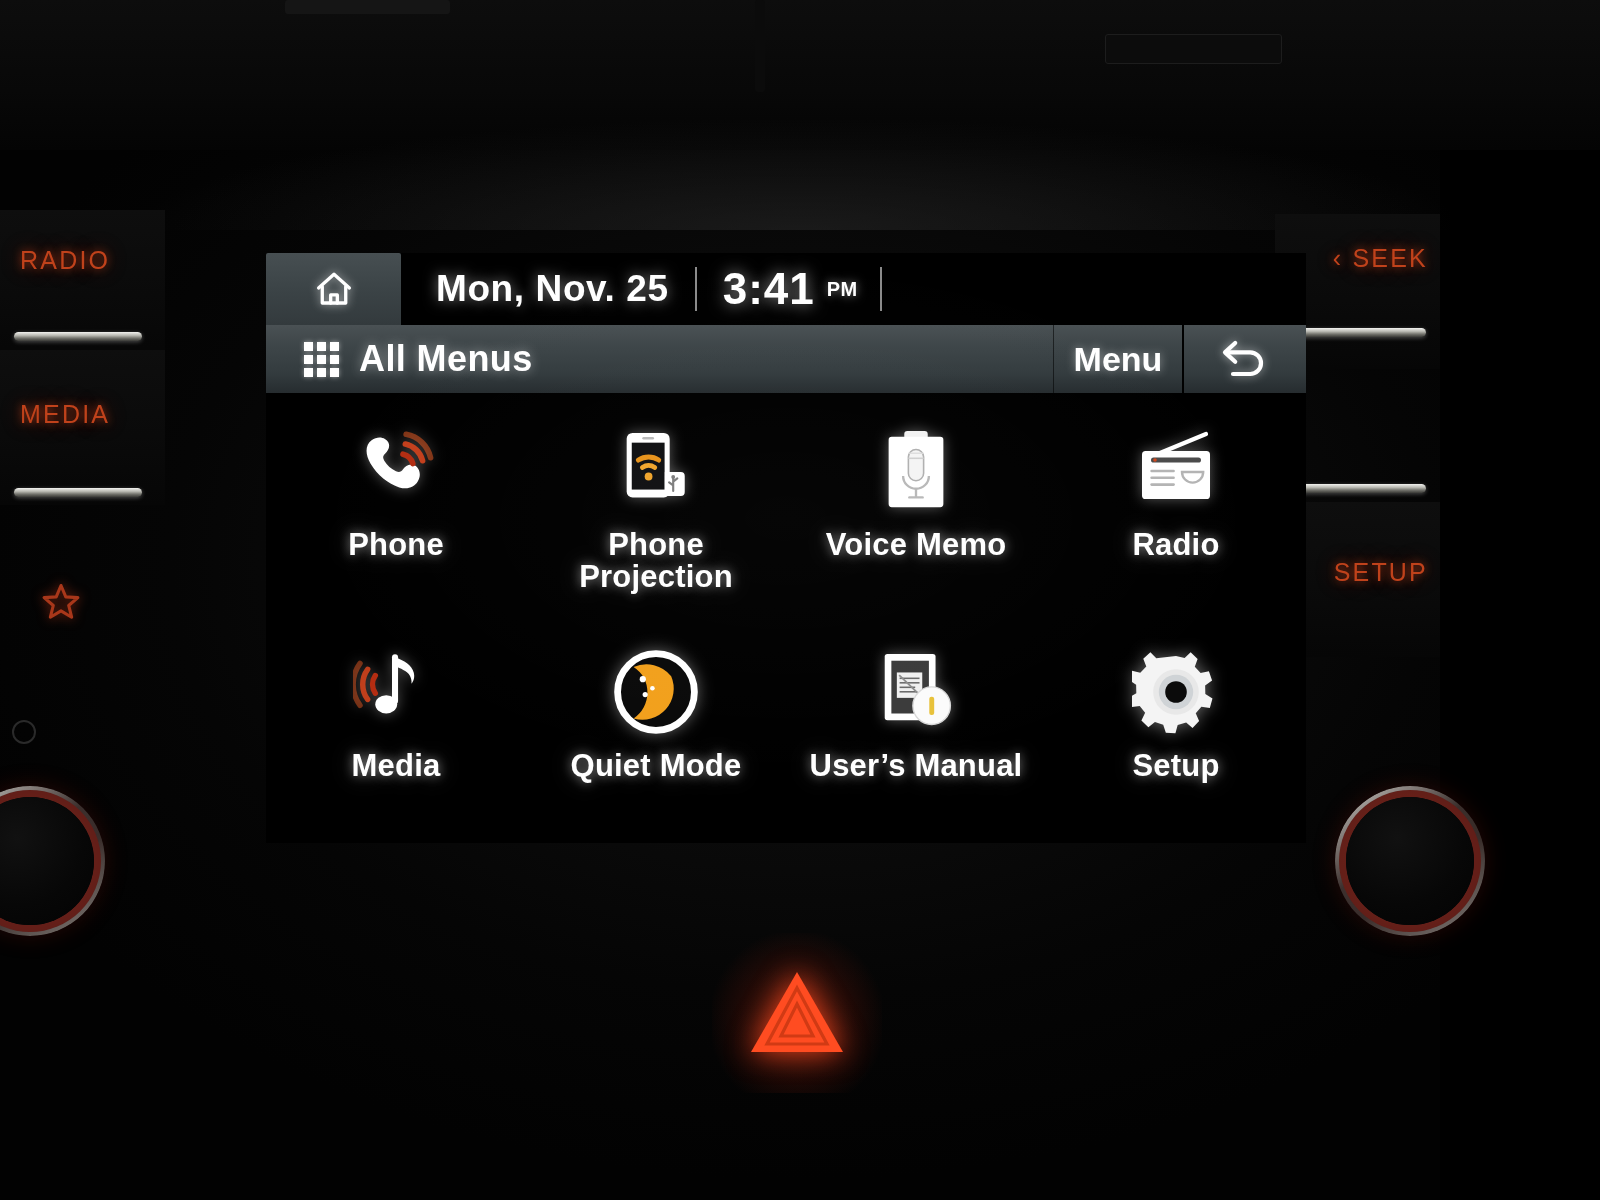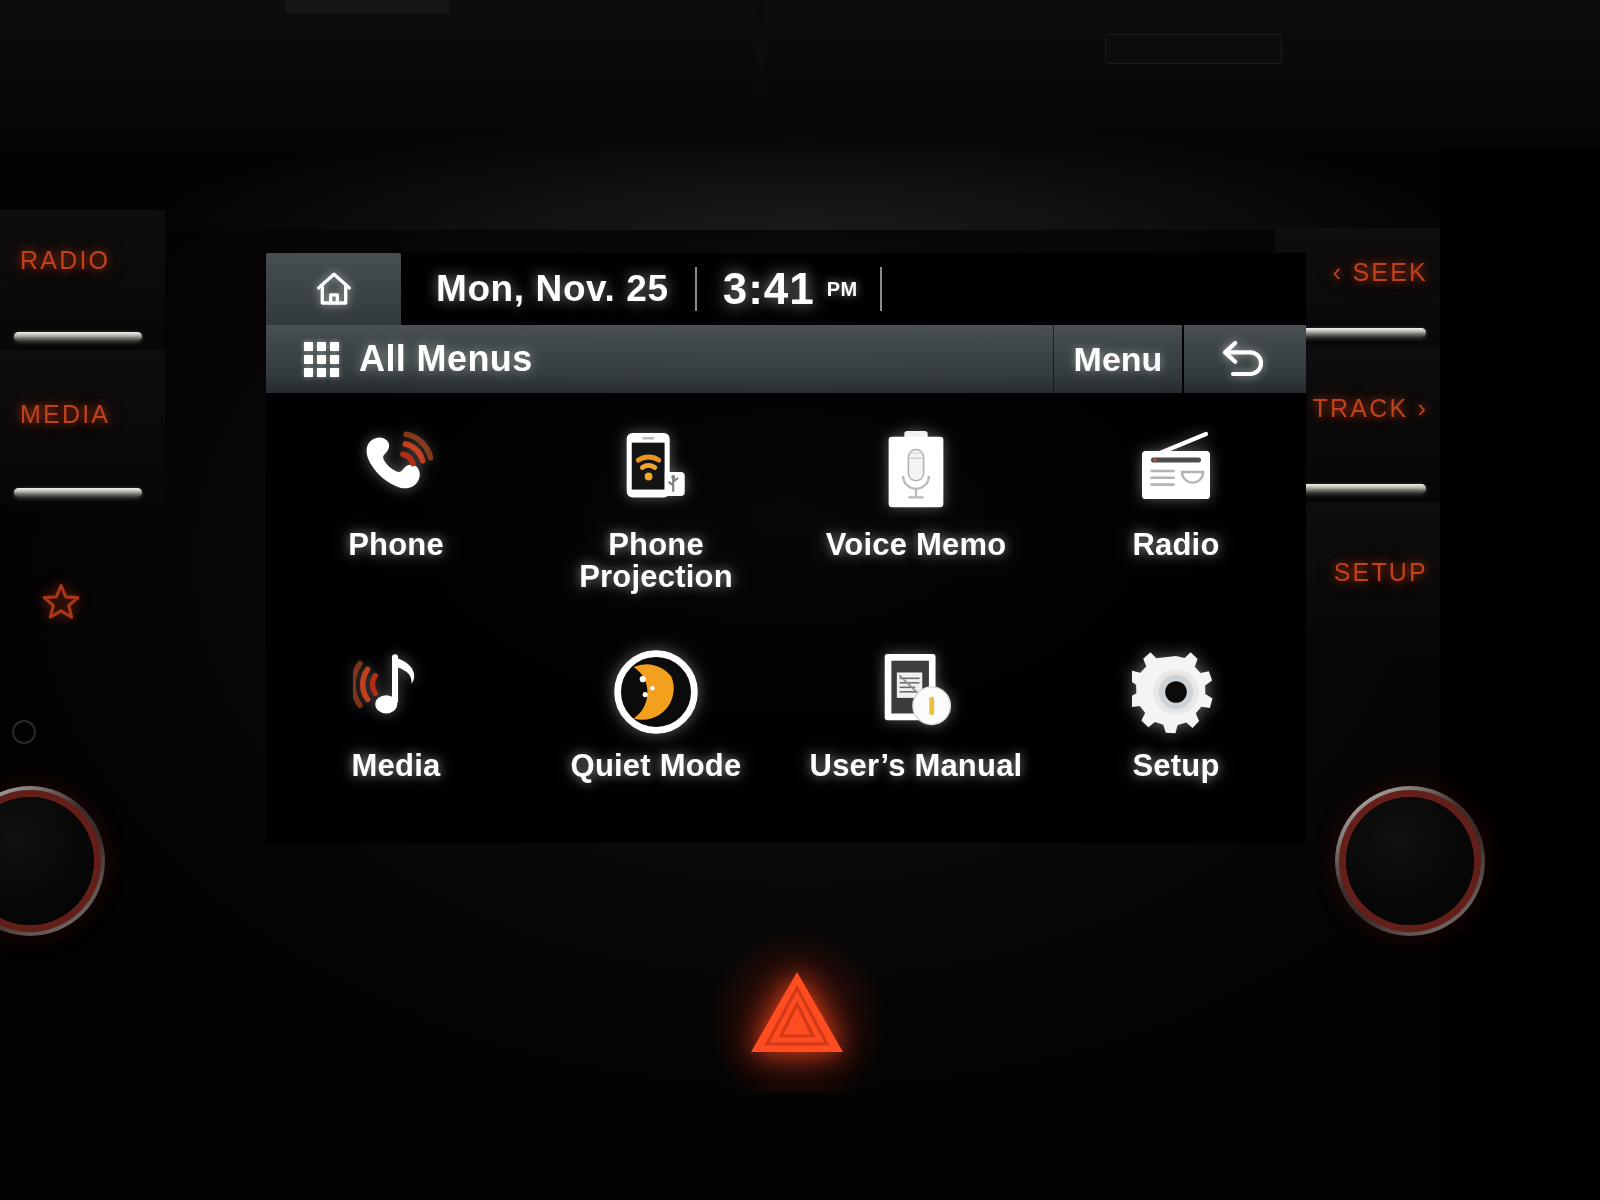--- a/index.html
+++ b/index.html
@@ -247,28 +247,25 @@
       <svg width="46" height="44" viewBox="0 0 24 24" fill="none" stroke="#a8371a" stroke-width="1.7" stroke-linejoin="round" style="filter: drop-shadow(0 0 6px rgba(210,62,26,0.65));">
         <polygon points="12,3 14.6,9.2 21.2,9.6 16.2,13.9 17.8,20.3 12,16.8 6.2,20.3 7.8,13.9 2.8,9.6 9.4,9.2"></polygon>
       </svg>
     </div>
 
     <div class="power-dot"></div>
   </div>
 
   <div class="side-col right">
 
-    <div class="hard-btn" style="right:0; top:18px;">
+    <div class="hard-btn" style="right:0; top:4px;">
       <div class="hard-label" style="top:30px;">‹ SEEK</div>
     </div>
     <div class="chrome-strip" style="top:118px;"></div>
 
-    <div class="hard-btn" style="right:0; top:136px;">
-      <div class="hard-label" style="top:48px;">TRACK ›</div>
-    </div>
     <div class="chrome-strip" style="top:274px;"></div>
 
     <div class="hard-btn" style="right:0; top:292px;">
       <div class="hard-label" style="top:56px;">SETUP</div>
     </div>
   </div>
 
   <div class="knob left">
     <div class="knob-chrome"></div>
   </div>

